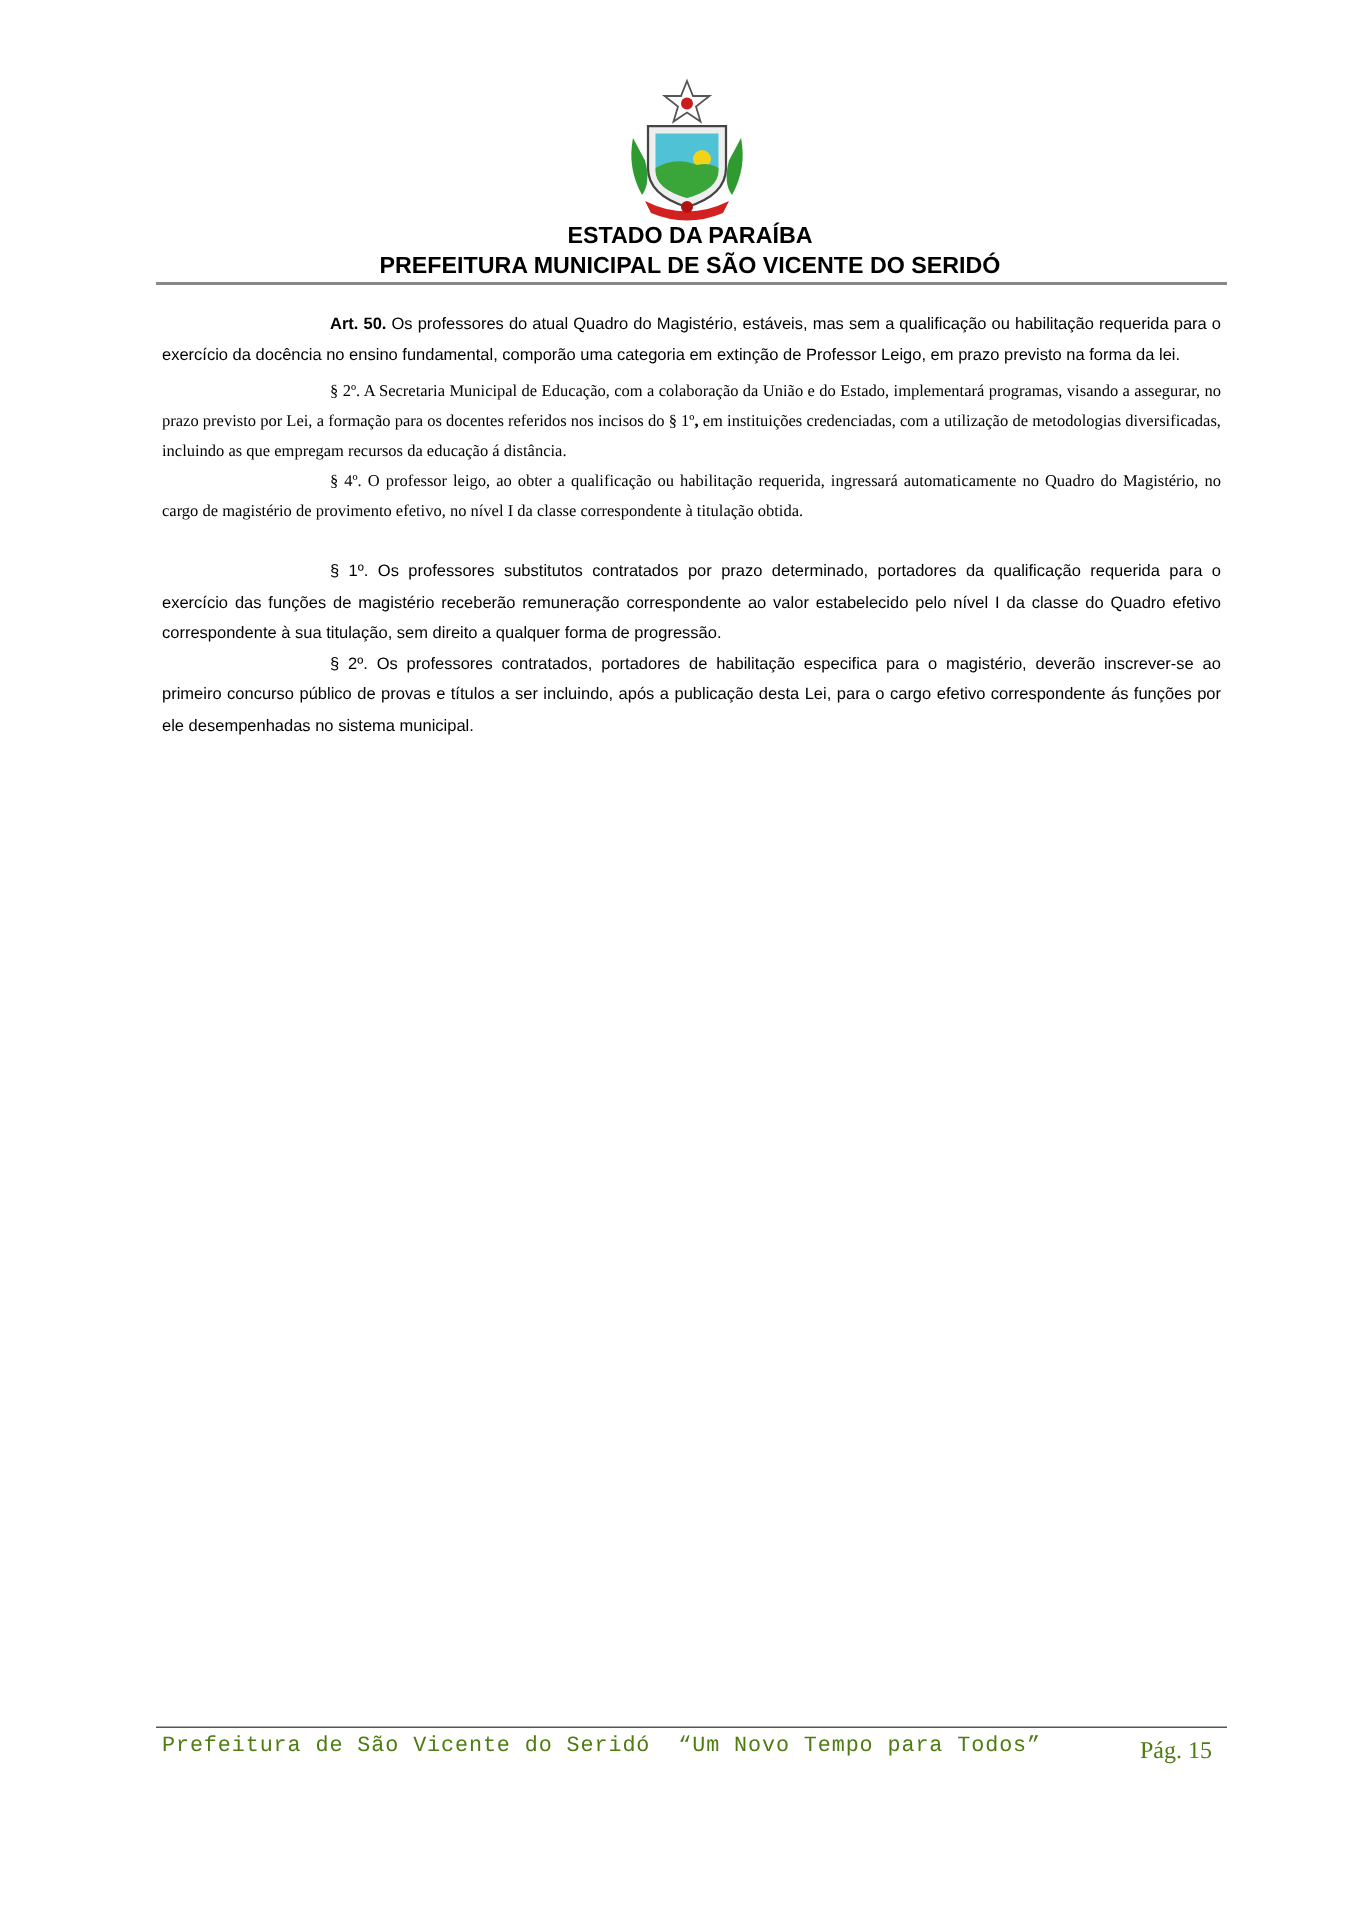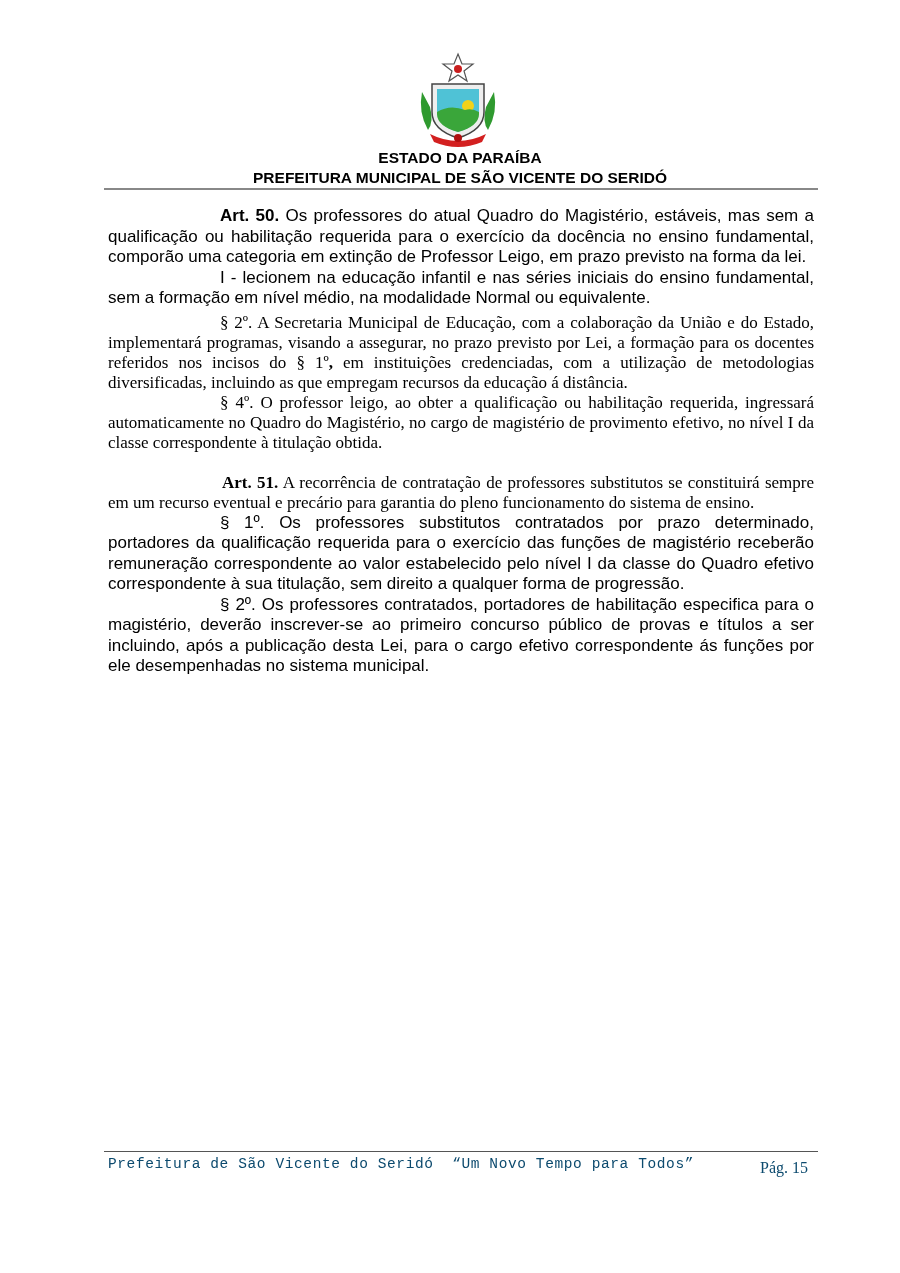--- a/index.html
+++ b/index.html
@@ -5,32 +5,32 @@
   html, body { margin: 0; padding: 0; background: #ffffff; }
   body { width: 900px; height: 1273px; position: relative; overflow: hidden;
          font-family: "Liberation Sans", sans-serif; color: #000; }
   .crest { position: absolute; left: 410px; top: 52px; width: 96px; height: 96px; }
   .hdr { position: absolute; left: 0; width: 920px; text-align: center; font-weight: bold;
          font-size: 15.5px; line-height: 19px; }
   .hdr1 { top: 148px; }
   .hdr2 { top: 168px; }
   .hdr-rule { position: absolute; left: 104px; width: 714px; top: 188px; height: 0;
               border-top: 2px solid #888; }
-  .body { position: absolute; left: 108px; width: 706px; top: 206px; font-size: 17px; }
+  .body { position: absolute; left: 108px; width: 706px; top: 206px; font-size: 11px; }
   .p { text-align: justify; margin: 0; }
   .p.tight { line-height: 20.5px; }
   .p.loose { line-height: 20px; font-family: Liberation Serif, serif; }
   .ind { display: inline-block; width: 112px; }
   .ind2 { display: inline-block; width: 114px; }
   .b { font-weight: bold; }
   .gap { height: 20px; }
   .foot-rule { position: absolute; left: 104px; width: 714px; top: 1151px; height: 0;
                border-top: 1px solid #555; }
   .foot { position: absolute; top: 1156px; font-family: "Liberation Serif", serif;
-          font-size: 15.5px; color: #0c4a6e; }
+          font-size: 15.5px; color: #4d7c0f; }
   .foot-left { left: 108px; letter-spacing: 0.6px; font-family: "Liberation Mono", monospace; font-size: 14.5px; }
   .foot-pg { left: 760px; font-size: 16px; top: 1159px; }
 </style>
 </head>
 <body>
 
 <svg class="crest" viewBox="0 0 96 96">
   <polygon points="48,2 52,12 63,12 54,19 57,29 48,23 39,29 42,19 33,12 44,12" fill="#fff" stroke="#555" stroke-width="1.2"></polygon>
   <circle cx="48" cy="17" r="4" fill="#c81e1e"></circle>
   <path d="M12,40 Q8,60 18,78 Q24,70 20,55 Z" fill="#2f9a2f"></path>
@@ -43,26 +43,24 @@
   <circle cx="48" cy="86" r="4" fill="#b01010"></circle>
 </svg>
 
 <div class="hdr hdr1">ESTADO DA PARAÍBA</div>
 <div class="hdr hdr2">PREFEITURA MUNICIPAL DE SÃO VICENTE DO SERIDÓ</div>
 <div class="hdr-rule"></div>
 
 <div class="body">
 
   <p class="p tight"><span class="ind"></span><span class="b">Art. 50.</span><span> Os professores do atual Quadro do Magistério, estáveis, mas sem a qualificação ou habilitação requerida para o exercício da docência no ensino fundamental, comporão uma categoria em extinção de Professor Leigo, em prazo previsto na forma da lei.</span></p>
-  <p class="p tight"><span class="ind"></span><span>I - lecionem na educação infantil e nas séries iniciais do ensino fundamental, sem a formação em nível médio, na modalidade Normal ou equivalente.</span></p>
   <p class="p loose" style="margin-top:4px"><span class="ind"></span><span>§ 2º. A Secretaria Municipal de Educação, com a colaboração da União e do Estado, implementará programas, visando a assegurar, no prazo previsto por Lei, a formação para os docentes referidos nos incisos do § 1º</span><span class="b">,</span><span> em instituições credenciadas, com a utilização de metodologias diversificadas, incluindo as que empregam recursos da educação á distância.</span></p>
   <p class="p loose"><span class="ind"></span><span>§ 4º. O professor leigo, ao obter a qualificação ou habilitação requerida, ingressará automaticamente no Quadro do Magistério, no cargo de magistério de provimento efetivo, no nível I da classe correspondente à titulação obtida.</span></p>
 
   <div class="gap"></div>
 
-  <p class="p loose"><span class="ind2"></span><span class="b">Art. 51.</span><span> A recorrência de contratação de professores substitutos se constituirá sempre em um recurso eventual e precário para garantia do pleno funcionamento do sistema de ensino.</span></p>
   <p class="p tight"><span class="ind"></span><span>§ 1º. Os professores substitutos contratados por prazo determinado, portadores da qualificação requerida para o exercício das funções de magistério receberão remuneração correspondente ao valor estabelecido pelo nível I da classe do Quadro efetivo correspondente à sua titulação, sem direito a qualquer forma de progressão.</span></p>
   <p class="p tight"><span class="ind"></span><span>§ 2º. Os professores contratados, portadores de habilitação especifica para o magistério, deverão inscrever-se ao primeiro concurso público de provas e títulos a ser incluindo, após a publicação desta Lei, para o cargo efetivo correspondente ás funções por ele desempenhadas no sistema municipal.</span></p>
 </div>
 
 <div class="foot-rule"></div>
 <div class="foot foot-left" style="white-space:pre">Prefeitura de São Vicente do Seridó  “Um Novo Tempo para Todos”</div>
 <div class="foot foot-pg">Pág. 15</div>
 
 </body></html>

